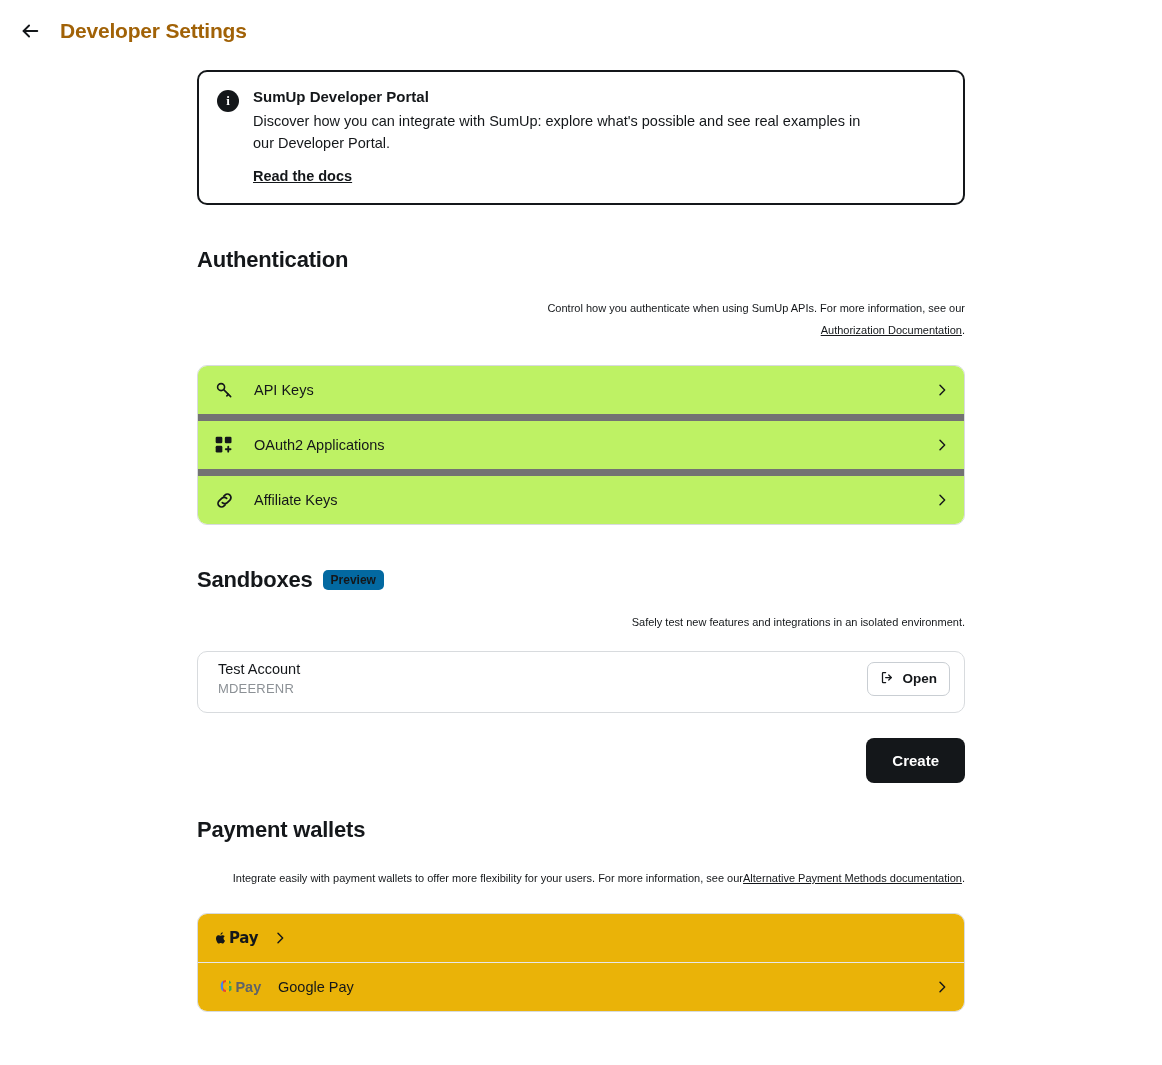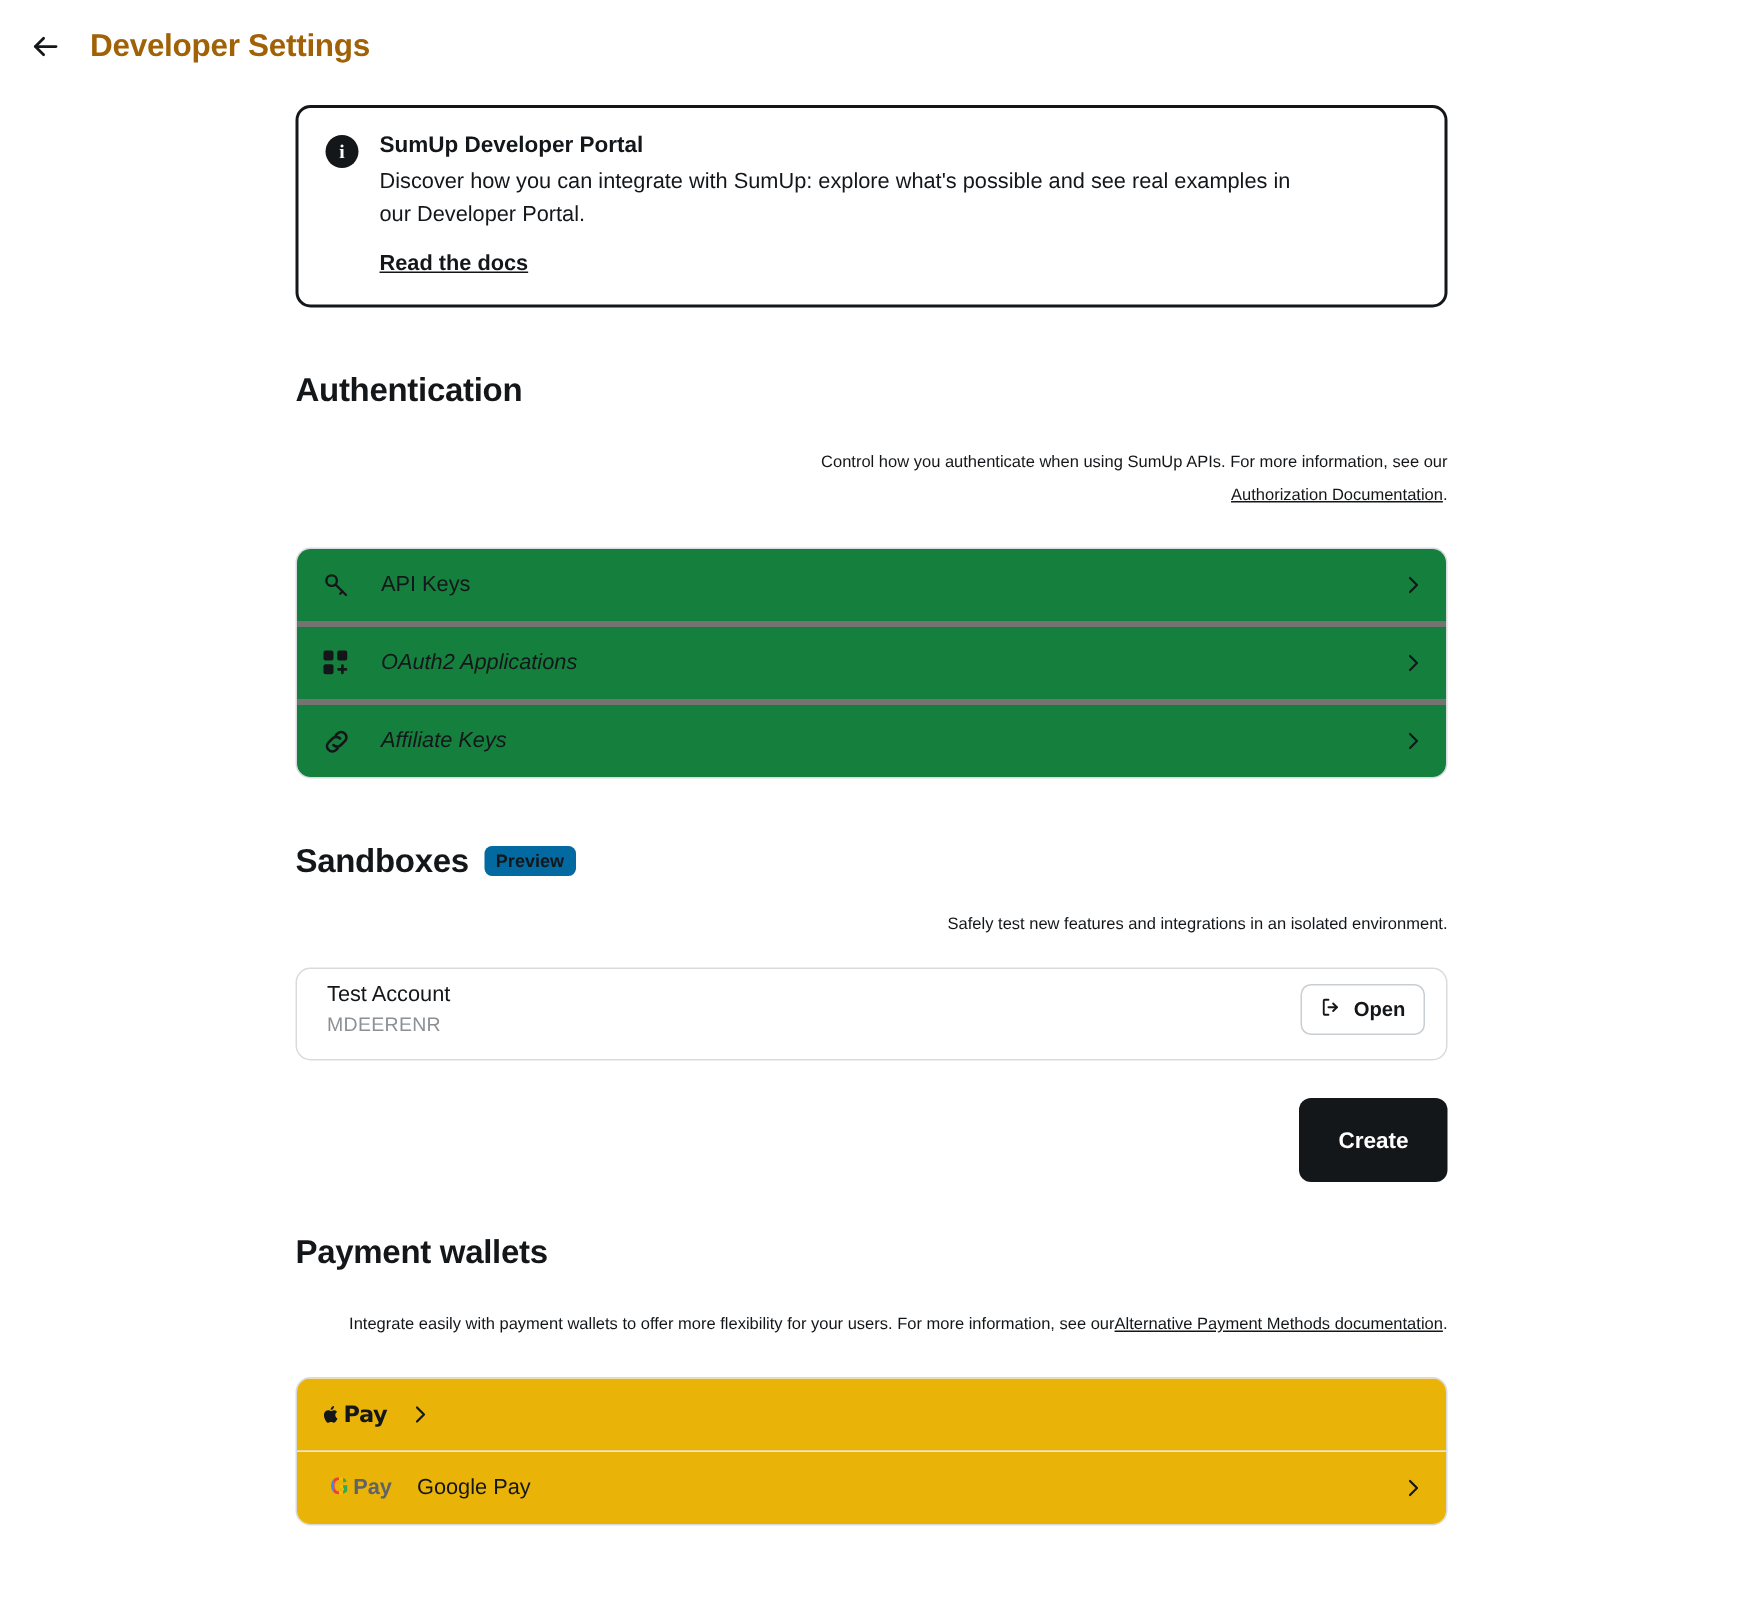--- a/index.html
+++ b/index.html
@@ -139,23 +139,23 @@
     background: #fff;
     overflow: hidden;
   }
   .list-row {
     display: flex;
     align-items: center;
     gap: 14px;
     padding: 0 14px 0 16px;
     height: 48px;
     cursor: pointer;
-    background: #15803d;
-  }
-  .list-row + .list-row { border-top: 4px solid #737373; font-style: italic; }
+    background: #bef264;
+  }
+  .list-row + .list-row { border-top: 7px solid #737373; }
   .list-icon {
     width: 26px;
     display: flex;
     align-items: center;
     justify-content: flex-start;
     flex: 0 0 26px;
     font-size: 17px;
   }
   .list-label {
     flex: 1;
@@ -210,21 +210,21 @@
     margin-top: 25px;
   }
   .create-btn {
     background: #14171a;
     color: #fff;
     border: none;
     border-radius: 8px;
     font-size: 15px;
     font-weight: bold;
     padding: 0 26px;
-    height: 56px;
+    height: 45px;
     cursor: pointer;
     font-family: "Liberation Sans", sans-serif;
   }
 
   
   .wallet-row {
     display: flex;
     align-items: center;
     padding: 0 14px 0 16px;
     height: 48px;

